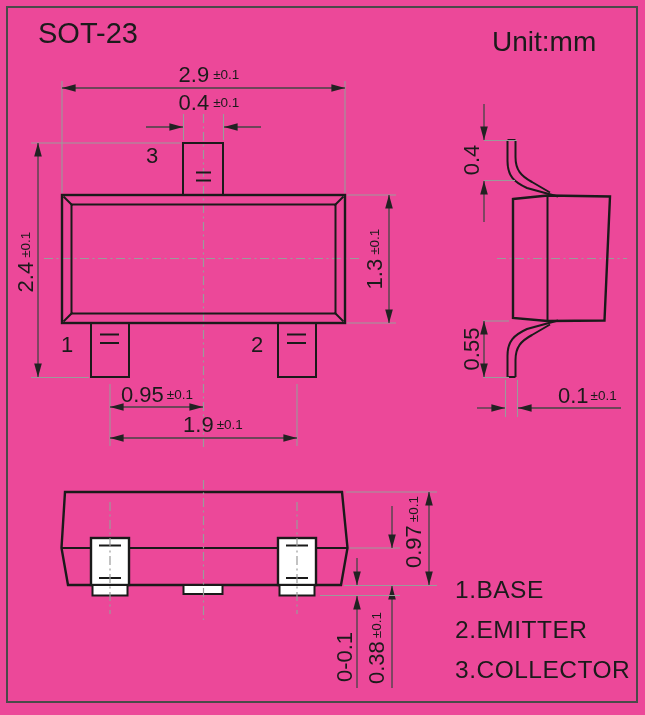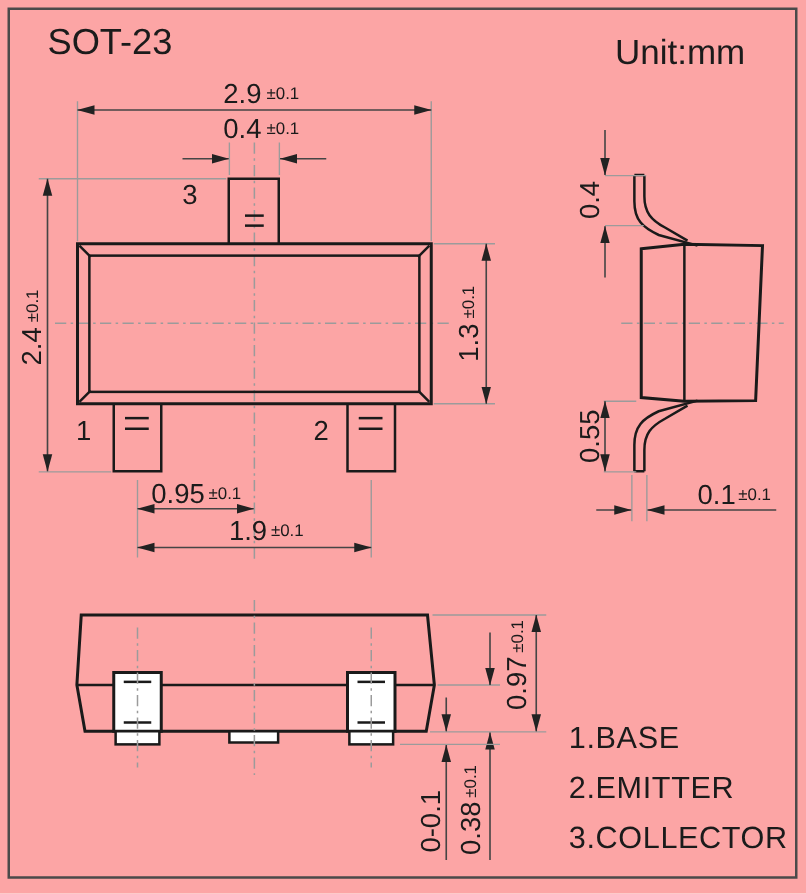--- a/index.html
+++ b/index.html
@@ -1,16 +1,16 @@
 <!DOCTYPE html>
 <html><head>
 <meta charset="utf-8">
 <style>
   html,body{margin:0;padding:0;background:#fff;}
-  .stage{position:relative;width:645px;height:715px;background:#fca5a5;overflow:hidden;}
+  .stage{position:relative;width:645px;height:715px;background:#ec4899;overflow:hidden;}
   svg{display:block;}
   text{font-family:"Liberation Sans", sans-serif;fill:#1b1b1b;}
   .title-txt{font-size:29px;}
   .unit-txt{font-size:28px;}
   .legend-txt{font-size:24.5px;letter-spacing:0.5px;}
   .val{font-size:22px;}
   .tol{font-size:13.5px;}
   .pin{font-size:22px;}
   .ol{stroke:#1a1a1a;stroke-width:2.4;fill:none;stroke-linejoin:miter;}
   .ol2{stroke:#1a1a1a;stroke-width:2;fill:none;}

